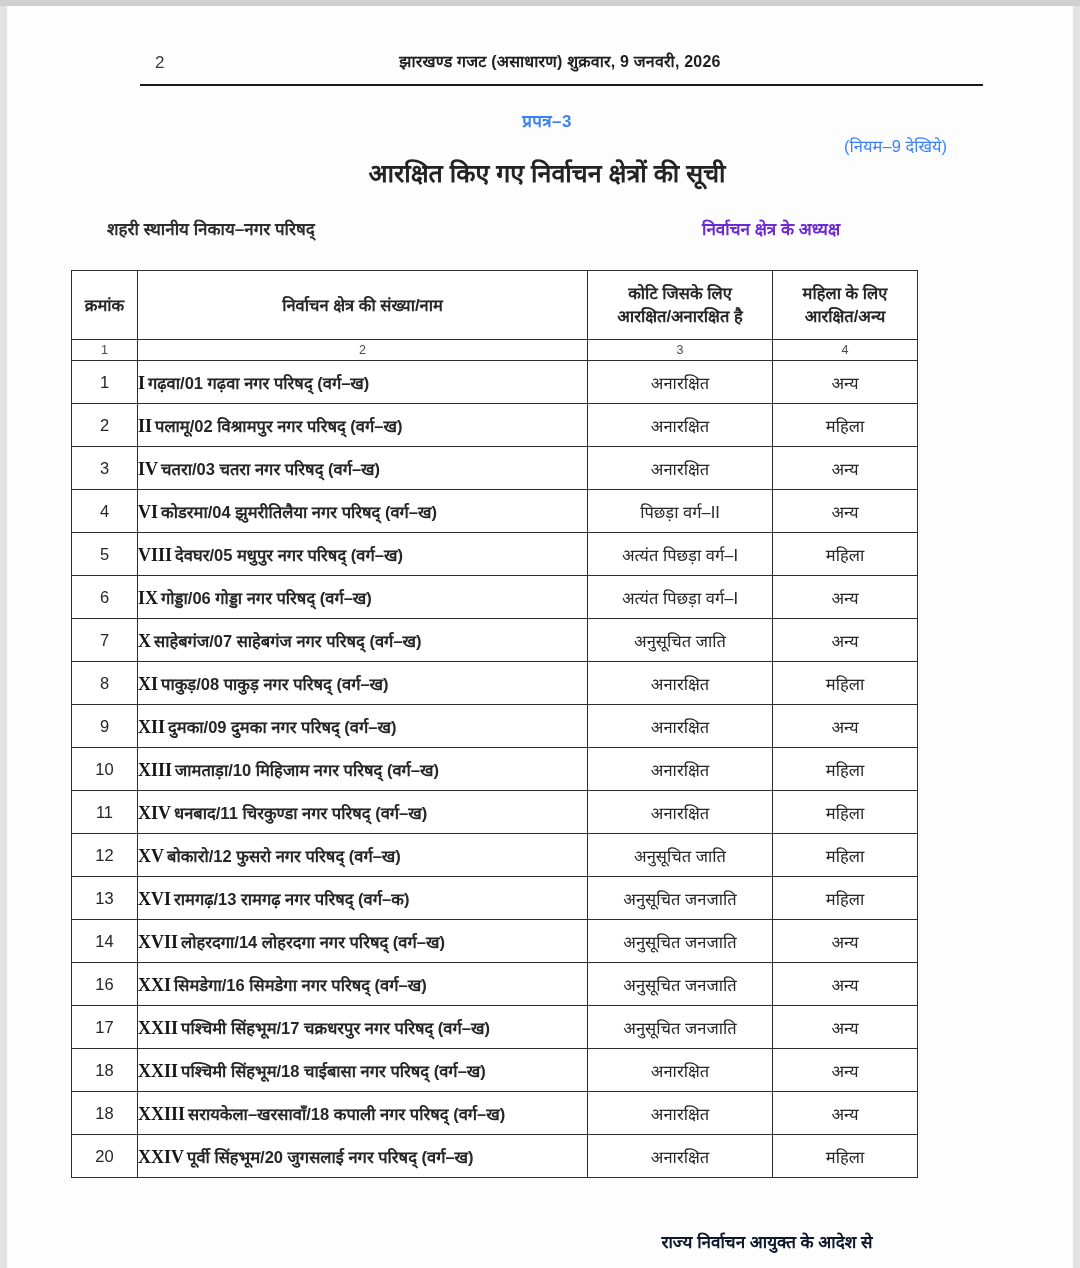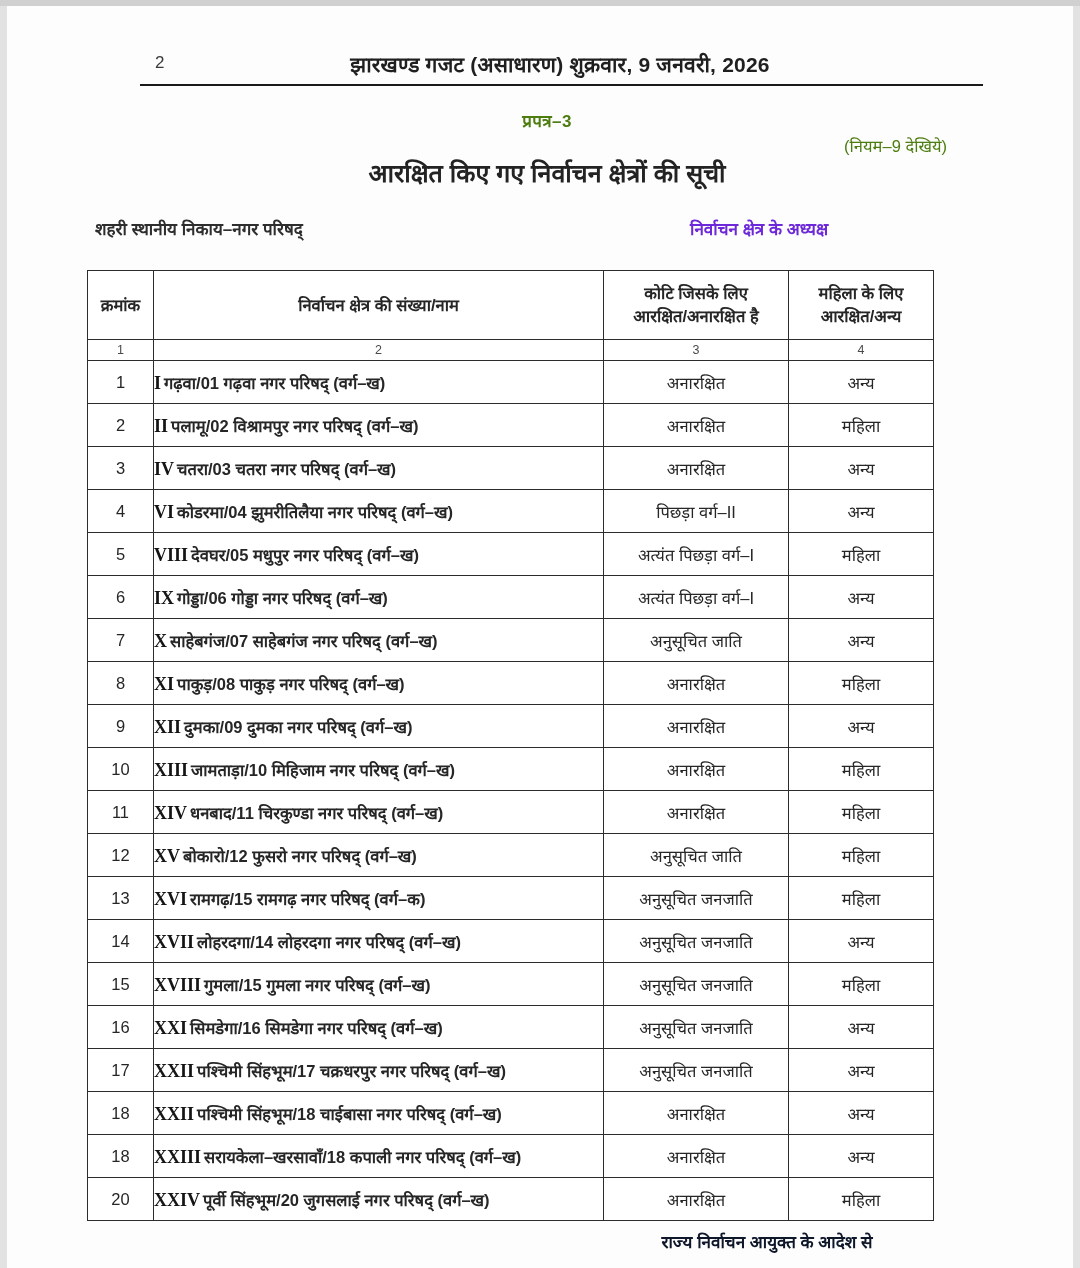--- a/index.html
+++ b/index.html
@@ -56,21 +56,21 @@
     font-size: 17px;
     color: #3a3a3a;
     letter-spacing: 0.3px;
   }
   .header-title {
     position: absolute;
     left: 0;
     top: 0;
     width: 840px;
     text-align: center;
-    font-size: 21px;
+    font-size: 16px;
     font-weight: 700;
     color: #1f1f1f;
     letter-spacing: 0.2px;
   }
   .header-rule {
     position: absolute;
     left: 133px;
     top: 78px;
     width: 843px;
     height: 0;
@@ -83,35 +83,35 @@
     left: 140px;
     top: 103px;
     width: 800px;
     text-align: center;
     color: #2b2b2b;
   }
   .title-line {
     font-size: 17px;
     line-height: 25px;
     font-weight: 600;
-    color: #4d7c0f;
+    color: #3b82f6;
   }
   .title-line.form-no { font-size: 17px; letter-spacing: 0.4px; }
   .title-line.rule-ref { font-size: 16.5px; font-weight: 500; text-align: right; }
   .title-line.list-caption {
     font-size: 25px;
     font-weight: 700;
     color: #232323;
     padding-top: 2px;
   }
 
   
   .sub-heads {
     position: absolute;
-    left: 88px;
+    left: 100px;
     top: 211px;
     width: 860px;
     height: 28px;
   }
   .sub-left {
     position: absolute;
     left: 0;
     top: 0;
     font-size: 17px;
     font-weight: 600;
@@ -122,21 +122,21 @@
     left: 595px;
     top: 0;
     font-size: 17px;
     font-weight: 600;
     color: #6d28d9;
   }
 
   
   .table-wrap {
     position: absolute;
-    left: 80px;
+    left: 64px;
     top: 264px;
     width: 846px;
   }
   table.gazette {
     width: 846px;
     border-collapse: collapse;
     table-layout: fixed;
     background: #fff;
   }
   table.gazette th,
@@ -342,37 +342,31 @@
                 <td class="cell-women">महिला</td>
               </tr>
               <tr>
                 <td class="cell-sn">12</td>
                 <td class="cell-name"><span class="roman">XV</span><span>बोकारो/12 फुसरो नगर परिषद् (वर्ग–ख)</span></td>
                 <td class="cell-cat">अनुसूचित जाति</td>
                 <td class="cell-women">महिला</td>
               </tr>
               <tr>
                 <td class="cell-sn">13</td>
-                <td class="cell-name"><span class="roman">XVI</span><span>रामगढ़/15 रामगढ़ नगर परिषद् (वर्ग–क)</span></td>
+                <td class="cell-name"><span class="roman">XVI</span><span>रामगढ़/13 रामगढ़ नगर परिषद् (वर्ग–क)</span></td>
                 <td class="cell-cat">अनुसूचित जनजाति</td>
                 <td class="cell-women">महिला</td>
               </tr>
               <tr>
                 <td class="cell-sn">14</td>
                 <td class="cell-name"><span class="roman">XVII</span><span>लोहरदगा/14 लोहरदगा नगर परिषद् (वर्ग–ख)</span></td>
                 <td class="cell-cat">अनुसूचित जनजाति</td>
                 <td class="cell-women">अन्य</td>
               </tr>
               <tr>
-                <td class="cell-sn">15</td>
-                <td class="cell-name"><span class="roman">XVIII</span><span>गुमला/15 गुमला नगर परिषद् (वर्ग–ख)</span></td>
-                <td class="cell-cat">अनुसूचित जनजाति</td>
-                <td class="cell-women">महिला</td>
-              </tr>
-              <tr>
                 <td class="cell-sn">16</td>
                 <td class="cell-name"><span class="roman">XXI</span><span>सिमडेगा/16 सिमडेगा नगर परिषद् (वर्ग–ख)</span></td>
                 <td class="cell-cat">अनुसूचित जनजाति</td>
                 <td class="cell-women">अन्य</td>
               </tr>
               <tr>
                 <td class="cell-sn">17</td>
                 <td class="cell-name"><span class="roman">XXII</span><span>पश्चिमी सिंहभूम/17 चक्रधरपुर नगर परिषद् (वर्ग–ख)</span></td>
                 <td class="cell-cat">अनुसूचित जनजाति</td>
                 <td class="cell-women">अन्य</td>

